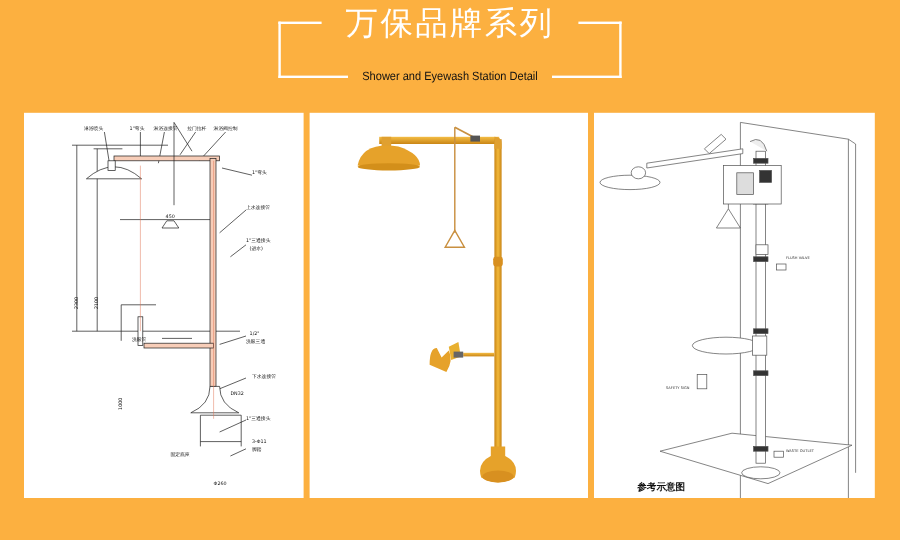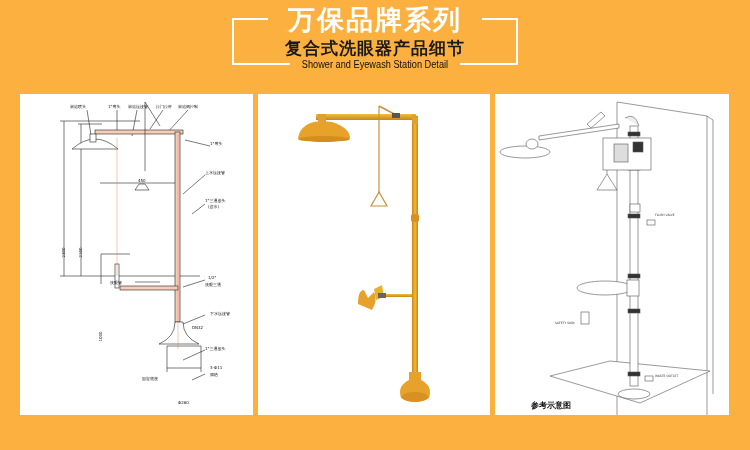--- a/index.html
+++ b/index.html
@@ -6,21 +6,21 @@
   body {
     width: 750px; height: 450px; overflow: hidden;
     background: #fcb040;
     font-family: "DejaVu Sans", sans-serif;
     position: relative;
   }
   .header { position: absolute; left: 0; top: 0; width: 750px; height: 90px; }
   .frame-line { position: absolute; background: #ffffff; }
   .title {
     position: absolute; left: 0; width: 750px; top: 4px; text-align: center;
-    color: #ffffff; font-size: 27px; font-weight: bold; letter-spacing: 2px;
+    color: #ffffff; font-size: 27px; font-weight: normal; letter-spacing: 2px;
     line-height: 32px;
   }
   .subtitle {
     position: absolute; left: 0; width: 750px; top: 38px; text-align: center;
     color: #1a1a1a; font-size: 17px; font-weight: bold; line-height: 20px; letter-spacing: 1px;
   }
   .subtitle-en {
     position: absolute; left: 0; width: 750px; top: 59px; text-align: center;
     color: #111111; font-size: 10px; line-height: 12px;
     font-family: "Liberation Sans", sans-serif; transform: scaleX(0.92);
@@ -40,21 +40,20 @@
 <body>
 
 <div class="header">
   <div class="frame-line" style="left:232px;top:18px;width:36px;height:2px;"></div>
   <div class="frame-line" style="left:482px;top:18px;width:36px;height:2px;"></div>
   <div class="frame-line" style="left:232px;top:18px;width:2px;height:47px;"></div>
   <div class="frame-line" style="left:516px;top:18px;width:2px;height:47px;"></div>
   <div class="frame-line" style="left:232px;top:63px;width:58px;height:2px;"></div>
   <div class="frame-line" style="left:460px;top:63px;width:58px;height:2px;"></div>
   <div class="title">万保品牌系列</div>
-  <div class="subtitle">复合式洗眼器产品细节</div>
   <div class="subtitle-en">Shower and Eyewash Station Detail</div>
 </div>
 
 <div class="panel" style="left:20px;width:233px;">
   <svg width="233" height="321">
     <g stroke="#222" stroke-width="0.6" fill="none">
 
       <line x1="44" y1="27" x2="44" y2="182"></line>
       <line x1="61" y1="30" x2="61" y2="182"></line>
       <line x1="81" y1="190" x2="81" y2="182"></line>

